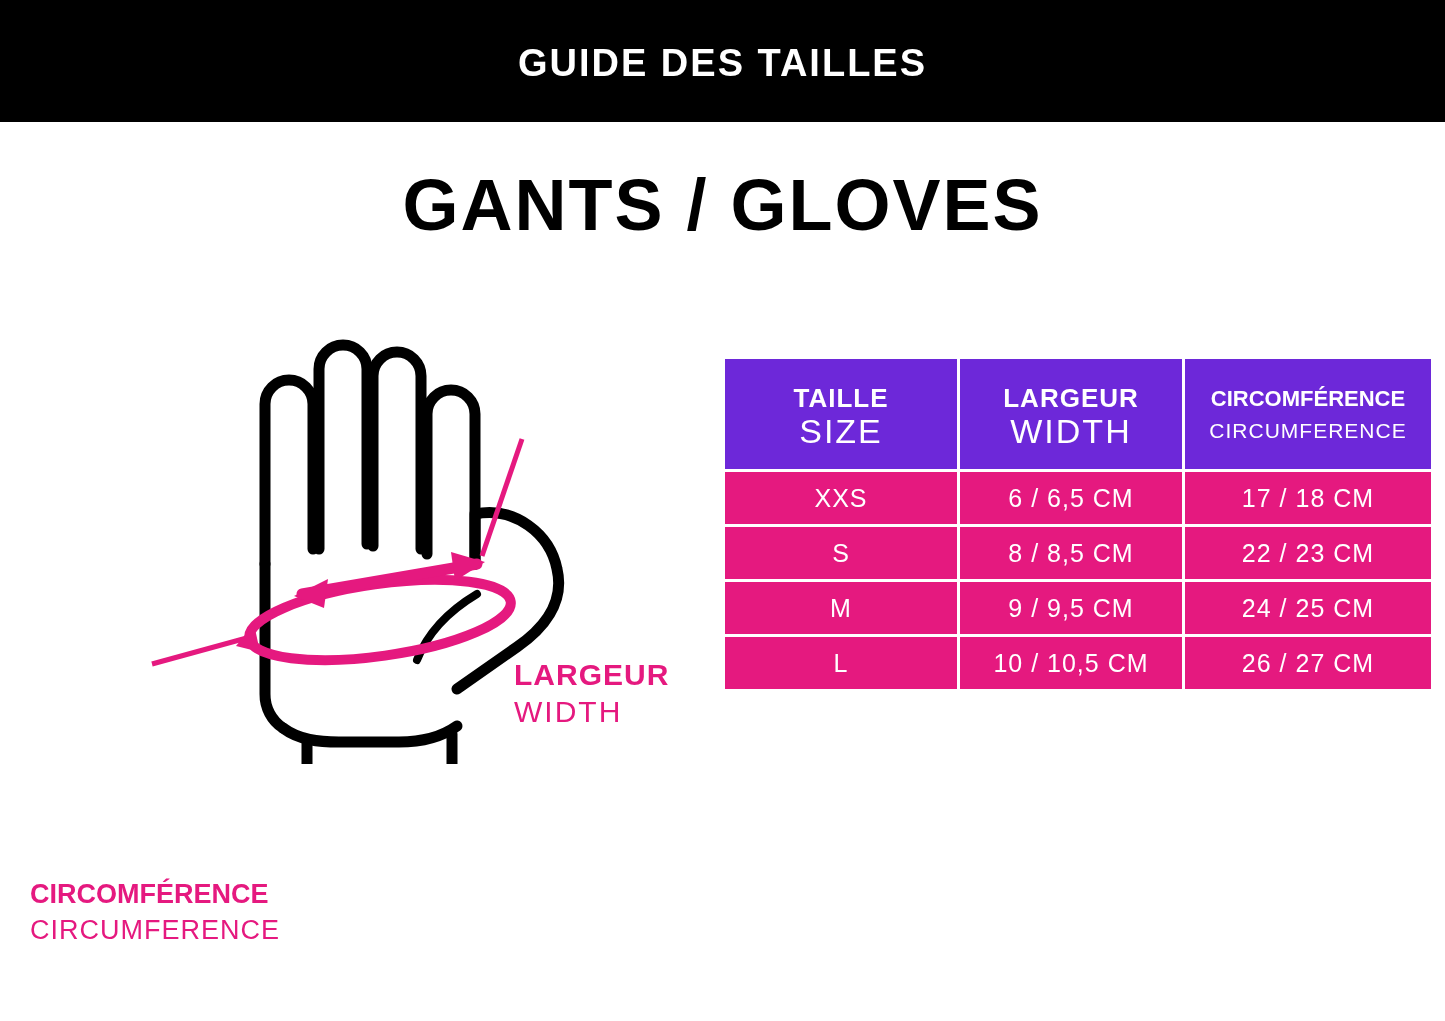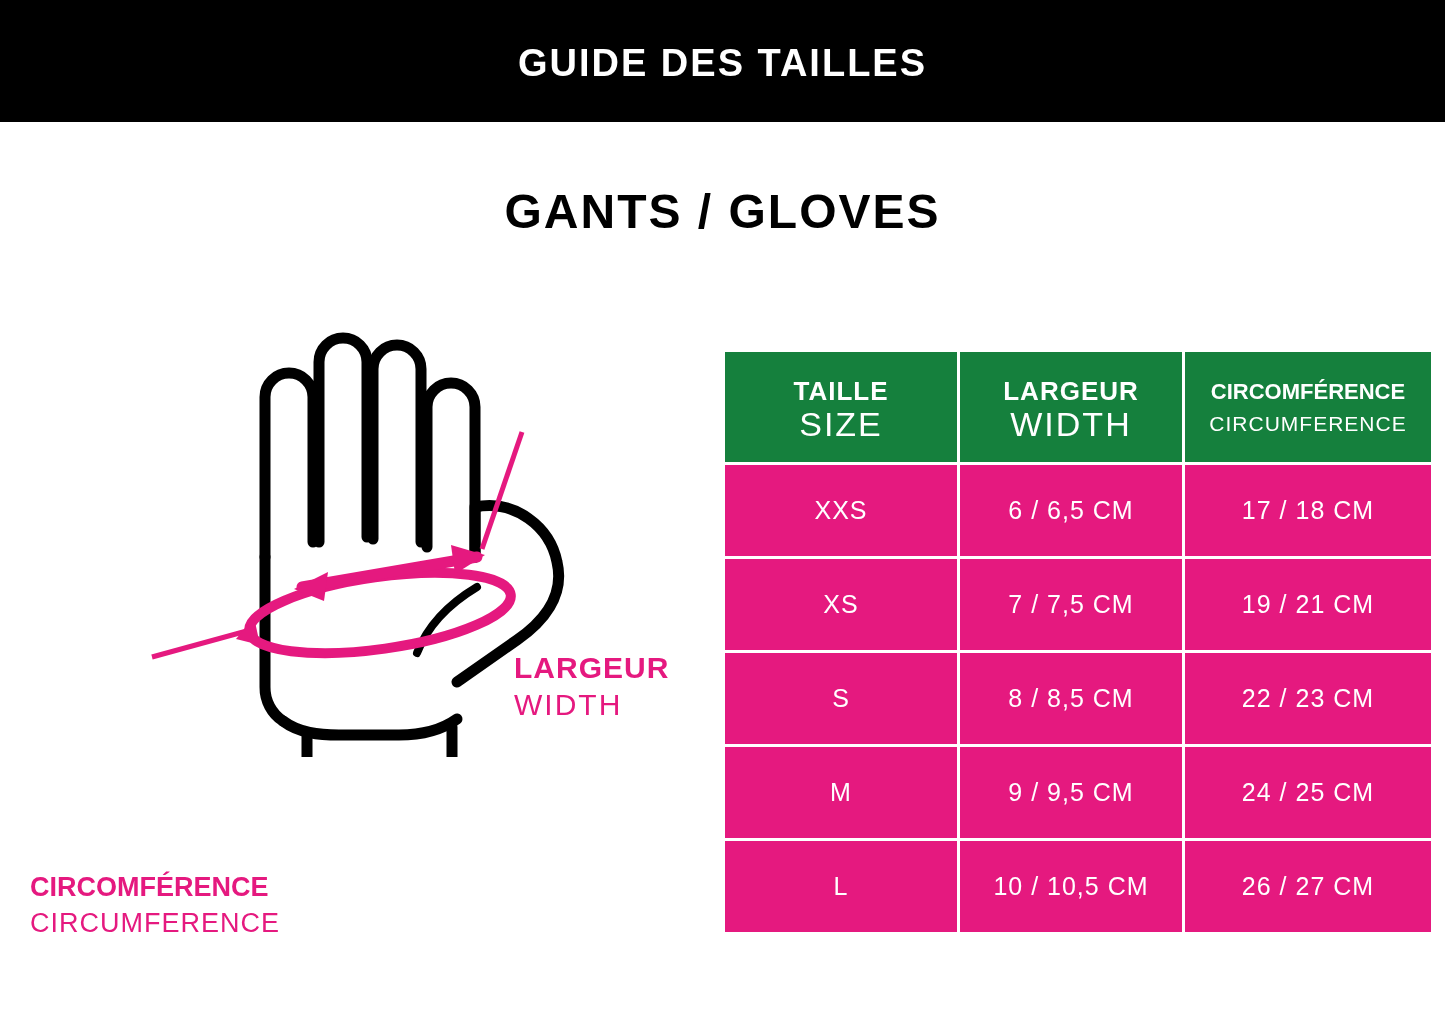--- a/index.html
+++ b/index.html
@@ -42,24 +42,24 @@
     font-weight: normal;
     letter-spacing: 5px;
     line-height: 42px;
     text-transform: uppercase;
   }
 
   
   .main-title {
     text-align: center;
     color: #000000;
-    font-size: 48px;
+    font-size: 72px;
     font-weight: bold;
     letter-spacing: 2px;
-    margin-top: 62px;
+    margin-top: 42px;
     text-transform: uppercase;
   }
 
   
   .content {
     position: relative;
     display: flex;
     width: 100%;
     padding: 0 22px;
     margin-top: 18px;
@@ -112,30 +112,30 @@
   table.size-table {
     position: absolute;
     left: 0;
     top: 92px;
     width: 700px;
     border-collapse: separate;
     border-spacing: 3px;
     table-layout: fixed;
   }
   table.size-table th {
-    background: #15803d;
+    background: #6d28d9;
     color: #ffffff;
     height: 110px;
     vertical-align: middle;
     padding: 20px 2px;
   }
   table.size-table td {
     background: #e5197f;
     color: #ffffff;
-    height: 91px;
+    height: 52px;
     text-align: center;
     vertical-align: middle;
     font-size: 25px;
     letter-spacing: 1px;
     text-transform: uppercase;
   }
   .th-line1 {
     display: block;
     font-size: 26px;
     font-weight: bold;
@@ -241,25 +241,20 @@
             </th>
           </tr>
         </thead>
         <tbody>
           <tr>
             <td>XXS</td>
             <td>6 / 6,5 CM</td>
             <td>17 / 18 CM</td>
           </tr>
           <tr>
-            <td>XS</td>
-            <td>7 / 7,5 CM</td>
-            <td>19 / 21 CM</td>
-          </tr>
-          <tr>
             <td>S</td>
             <td>8 / 8,5 CM</td>
             <td>22 / 23 CM</td>
           </tr>
           <tr>
             <td>M</td>
             <td>9 / 9,5 CM</td>
             <td>24 / 25 CM</td>
           </tr>
           <tr>

